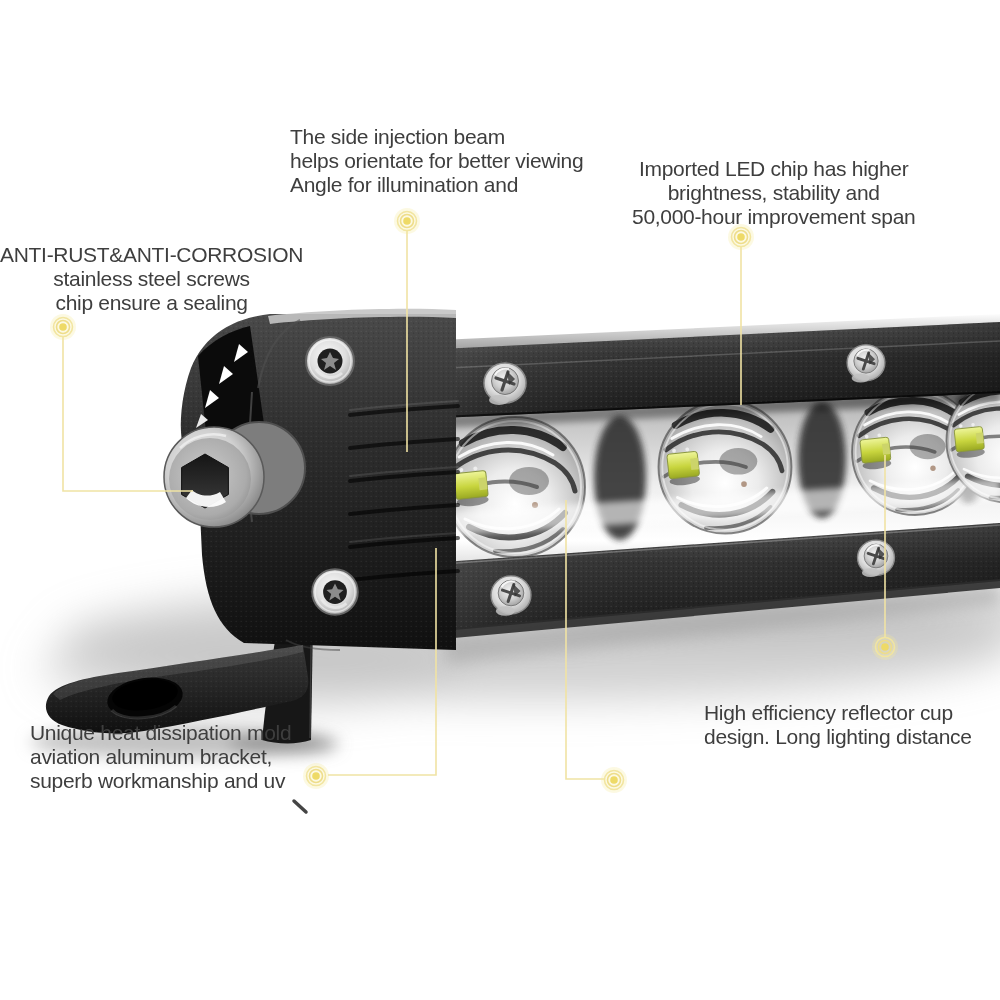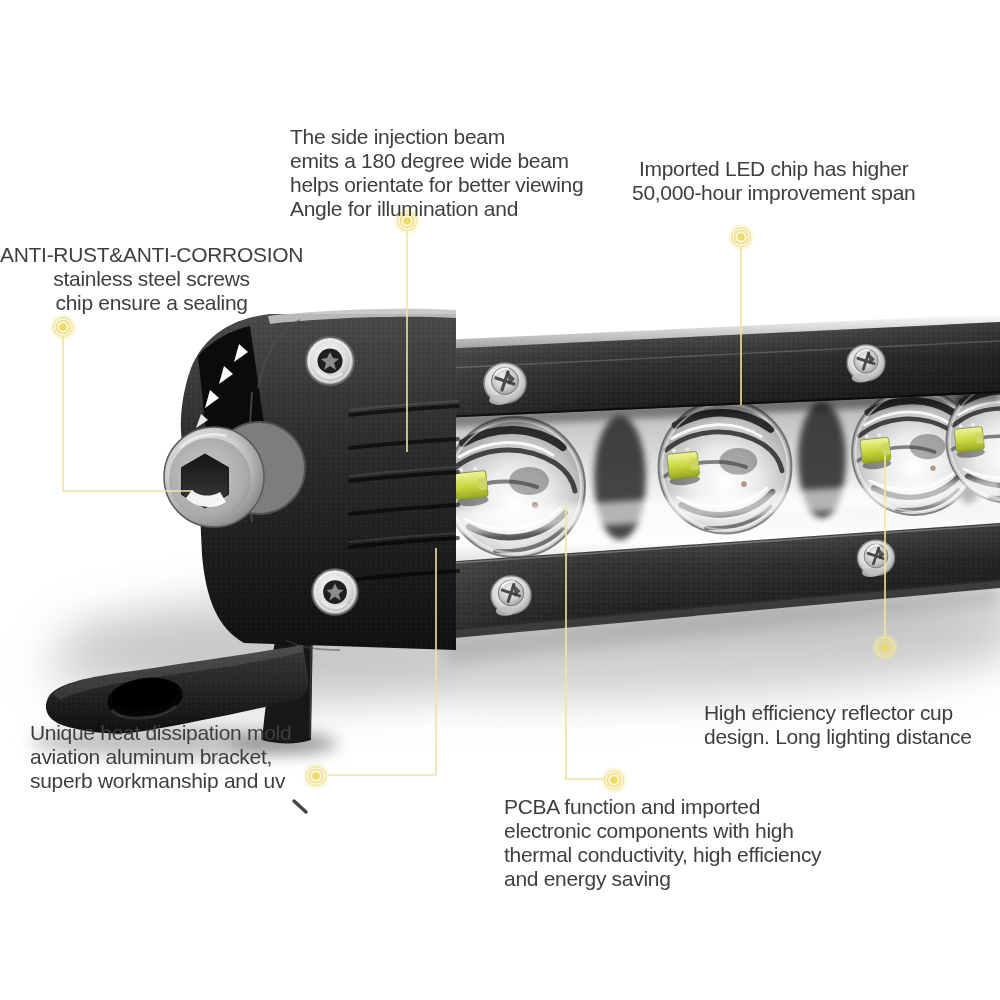--- a/index.html
+++ b/index.html
@@ -270,47 +270,41 @@
   <use href="#glowdot" transform="translate(63,327)"></use>
   <use href="#glowdot" transform="translate(316,776)"></use>
   <use href="#glowdot" transform="translate(885,647)"></use>
   <use href="#glowdot" transform="translate(614,780)"></use>
 
   <path d="M294,801 L306,812" stroke="#454545" stroke-width="3.5" stroke-linecap="round"></path>
 </svg>
 
   <div class="callout-text" style="left:290px;top:125px;">
     <div>The side injection beam</div>
-    <div>emits a 180 degree wide beam</div>
     <div>helps orientate for better viewing</div>
     <div>Angle for illumination and</div>
   </div>
 
   <div class="callout-text" style="left:632px;top:157px;text-align:center;">
     <div>Imported LED chip has higher</div>
+    <div>brightness, stability and</div>
     <div>50,000-hour improvement span</div>
   </div>
 
   <div class="callout-text" style="left:0;top:243px;text-align:center;">
     <div>ANTI-RUST&amp;ANTI-CORROSION</div>
     <div>stainless steel screws</div>
     <div>chip ensure a sealing</div>
   </div>
 
   <div class="callout-text" style="left:30px;top:721px;">
     <div>Unique heat dissipation mold</div>
     <div>aviation aluminum bracket,</div>
     <div>superb workmanship and uv</div>
   </div>
 
   <div class="callout-text" style="left:704px;top:701px;">
     <div>High efficiency reflector cup</div>
     <div>design. Long lighting distance</div>
   </div>
 
-  <div class="callout-text" style="left:504px;top:795px;">
-    <div>PCBA function and imported</div>
-    <div>electronic components with high</div>
-    <div>thermal conductivity, high efficiency</div>
-    <div>and energy saving</div>
-  </div>
 
 </div>
 
 </body></html>

